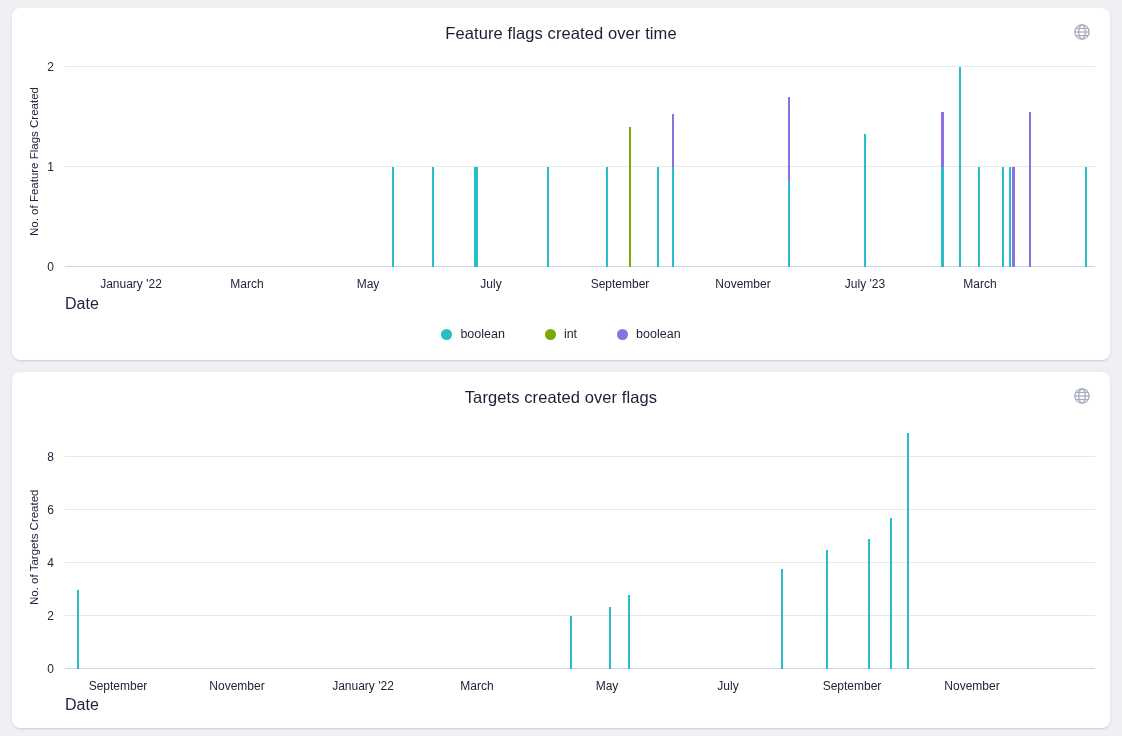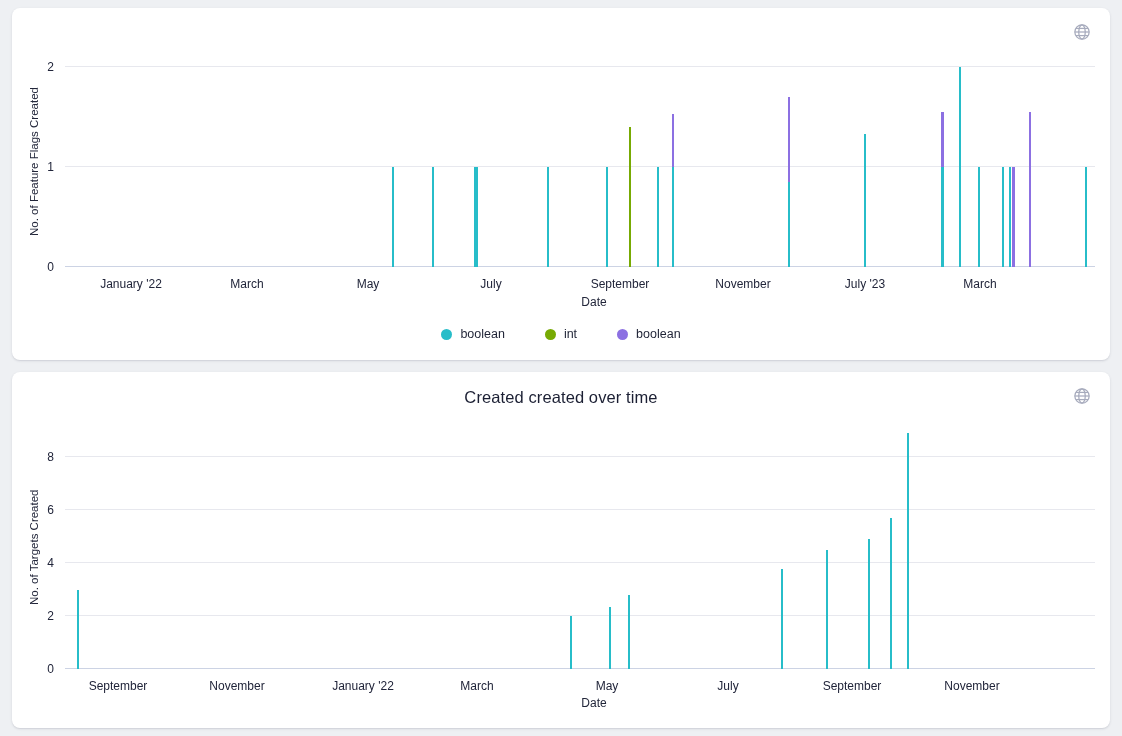--- a/index.html
+++ b/index.html
@@ -50,37 +50,38 @@
   .ytick {
     position:absolute; right:100%; margin-right:11px; width:30px;
     text-align:right; font-size:12px; color:#21253a; line-height:14px;
   }
   .xtick {
     position:absolute; width:120px; text-align:center;
     font-size:12px; color:#21253a; line-height:14px;
   }
   .bar { position:absolute; }
   .x-axis-title {
-    position:absolute; left:67px; width:1030px; text-align:center;
-    font-size:12px; color:#22263a;
+    position:absolute; left:53px; width:1030px; 
+    font-size:16px; color:#22263a;
   }
   #flags-x-title   { top:287px; }
   #targets-x-title { top:324px; }
   .legend {
     position:absolute; top:319px; left:0; width:100%;
     display:flex; justify-content:center; align-items:center; gap:40px;
     font-size:12.5px; color:#1e2235;
   }
   .legend-item { display:flex; align-items:center; gap:8px; cursor:pointer; }
   .legend-dot  { width:11px; height:11px; border-radius:50%; }
 </style>
 </head>
 <body>
 
 <section class="card" id="card-flags">
+  <h2 class="chart-title">Feature flags created over time</h2>
   <div class="globe-btn">
     <svg width="20" height="20" viewBox="0 0 24 24" fill="none" stroke="#a7abbd" stroke-width="1.5">
       <circle cx="12" cy="12" r="8.6"></circle>
       <ellipse cx="12" cy="12" rx="3.9" ry="8.6"></ellipse>
       <line x1="3.4" y1="12" x2="20.6" y2="12"></line>
       <line x1="4.8" y1="7.7" x2="19.2" y2="7.7"></line>
       <line x1="4.8" y1="16.3" x2="19.2" y2="16.3"></line>
     </svg>
   </div>
   <div class="y-axis-title" style="top:49px;height:210px;">No. of Feature Flags Created</div>
@@ -132,21 +133,21 @@
         <span>int</span>
       </span>
       <span class="legend-item">
         <span class="legend-dot" style="background: rgb(140, 112, 226);"></span>
         <span>boolean</span>
       </span>
     </div>
 </section>
 
 <section class="card" id="card-targets">
-  <h2 class="chart-title">Created created over time</h2>
+  <h2 class="chart-title">Targets created over flags</h2>
   <div class="globe-btn">
     <svg width="20" height="20" viewBox="0 0 24 24" fill="none" stroke="#a7abbd" stroke-width="1.5">
       <circle cx="12" cy="12" r="8.6"></circle>
       <ellipse cx="12" cy="12" rx="3.9" ry="8.6"></ellipse>
       <line x1="3.4" y1="12" x2="20.6" y2="12"></line>
       <line x1="4.8" y1="7.7" x2="19.2" y2="7.7"></line>
       <line x1="4.8" y1="16.3" x2="19.2" y2="16.3"></line>
     </svg>
   </div>
   <div class="y-axis-title" style="top:53px;height:244px;">No. of Targets Created</div>

